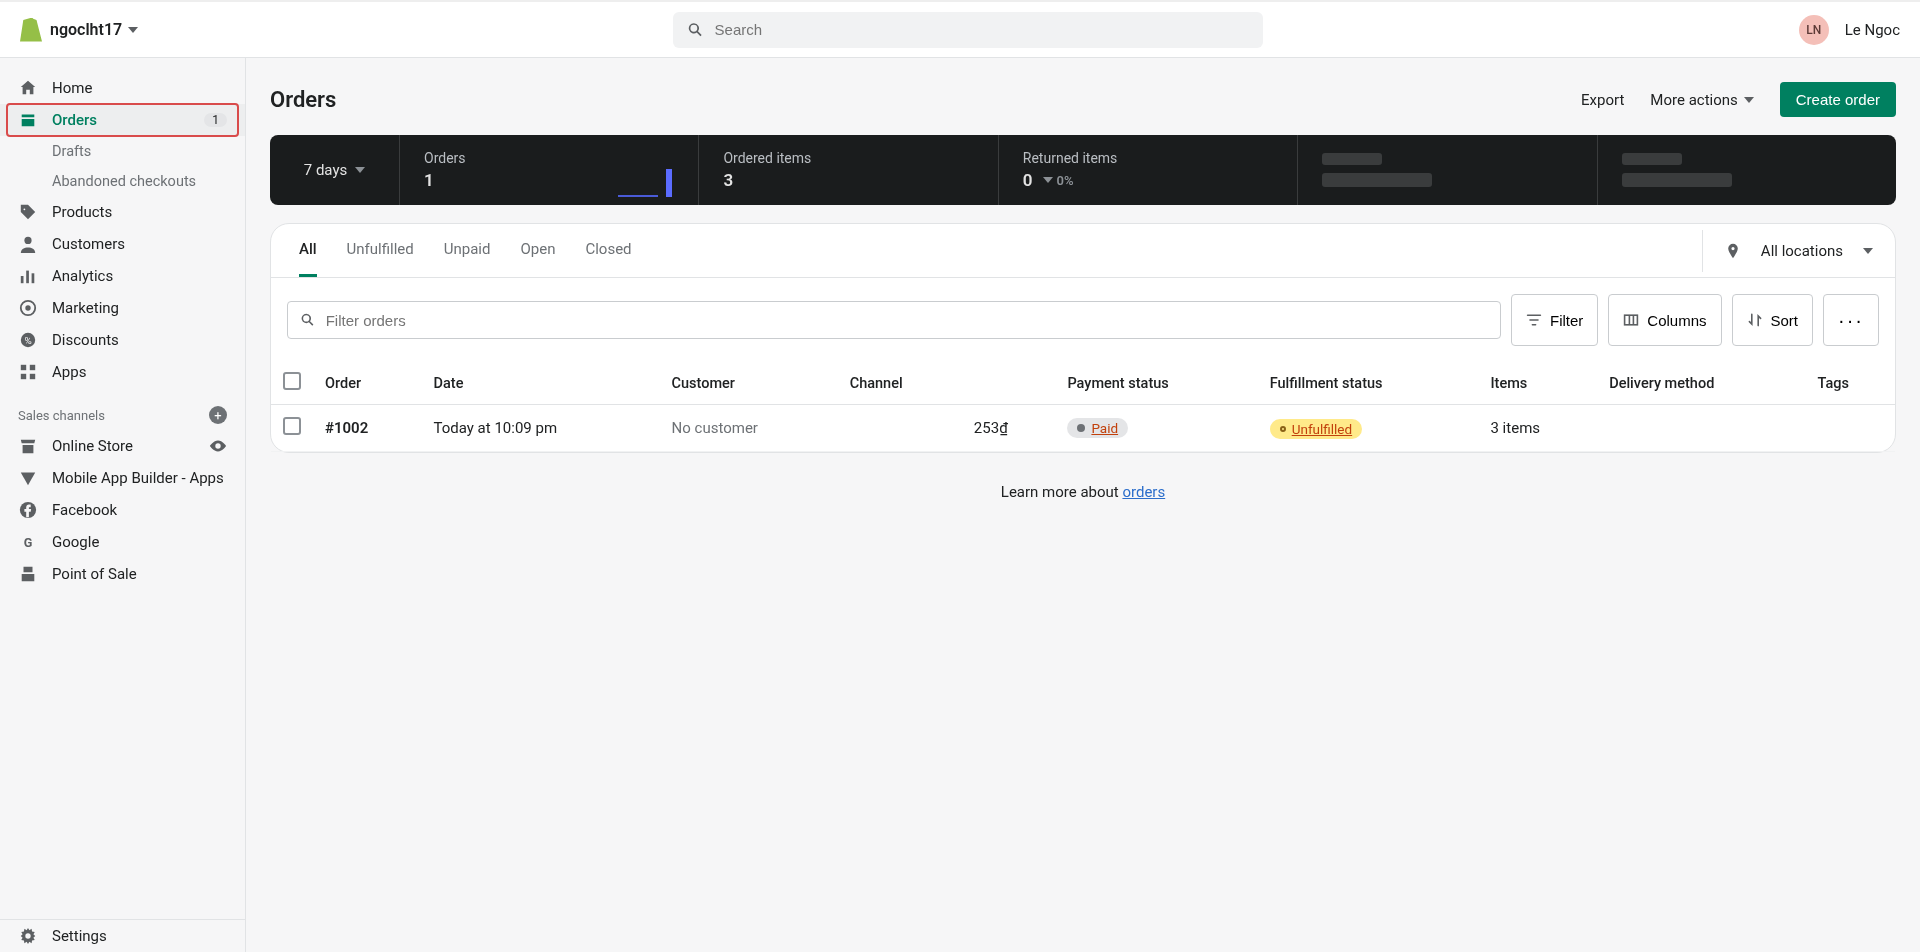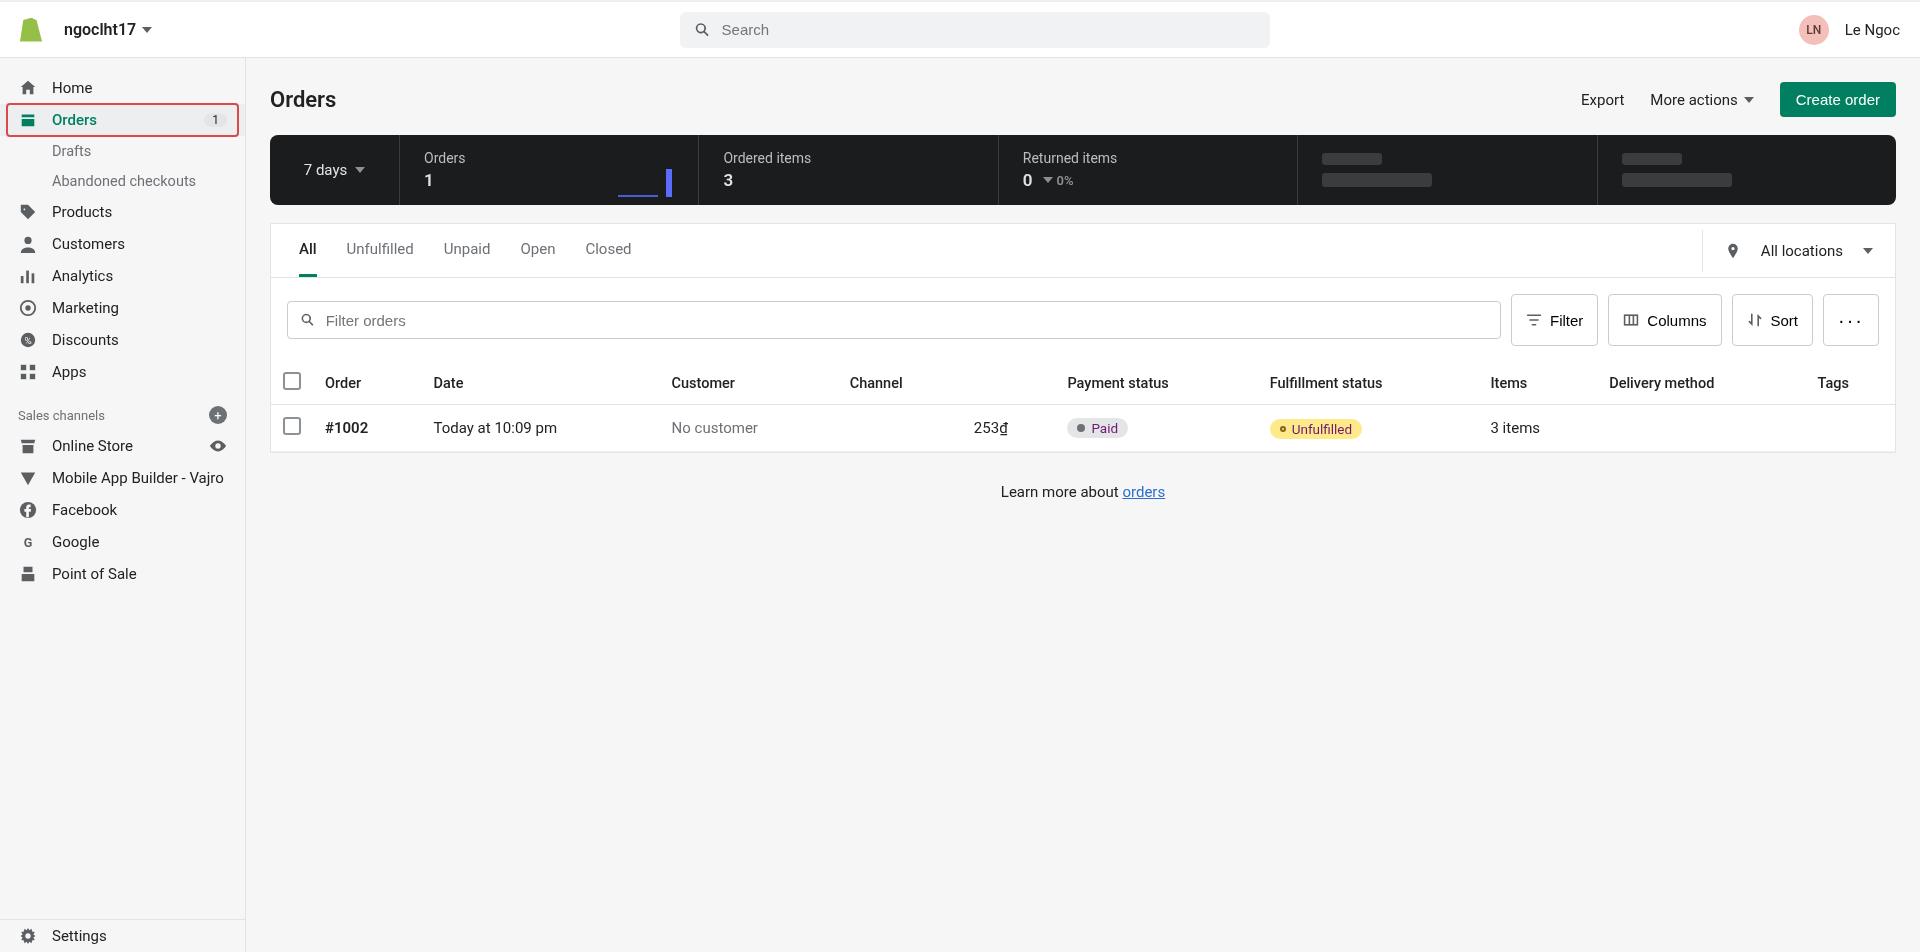--- a/index.html
+++ b/index.html
@@ -1,20 +1,20 @@
 <!DOCTYPE html>
 <html><head>
 <meta charset="utf-8">
 <style>
 * { box-sizing: border-box; margin: 0; padding: 0; }
 body { font-family: -apple-system, BlinkMacSystemFont, "Segoe UI", Roboto, sans-serif; font-size: 14px; color: #202223; background: #f6f6f7; }
 
 
 .topbar { height: 58px; background: #fff; border-top: 2px solid #eee; border-bottom: 1px solid #e1e3e5; display: flex; align-items: center; padding: 0 20px; }
-.topbar-left { display: flex; align-items: center; gap: 22px; }
+.topbar-left { display: flex; align-items: center; gap: 8px; }
 .shop-logo { width: 22px; height: 24px; background: #95bf47; position: relative; clip-path: polygon(15% 10%, 55% 0, 60% 5%, 75% 10%, 100% 100%, 0 100%); }
 .shop-name { font-weight: 600; font-size: 16px; display:flex; align-items:center; gap:6px; cursor:pointer; }
 .caret-down { width:0;height:0;border-left:5px solid transparent;border-right:5px solid transparent;border-top:6px solid #5c5f62; }
 .search-wrap { flex:1; display:flex; justify-content:center; }
 .search-box { width: 590px; height: 36px; background: #f1f2f3; border-radius: 6px; display:flex; align-items:center; padding:0 14px; color:#6d7175; gap:10px; }
 .search-box input { border:none; background:transparent; outline:none; font-size:15px; width:100%; color:#202223; }
 .topbar-right { display:flex; align-items:center; gap:16px; }
 .avatar { width:30px; height:30px; border-radius:50%; background:#f4bfb8; color:#5c3a36; display:flex; align-items:center; justify-content:center; font-size:12px; font-weight:500; }
 .user-name { font-size:15px; }
 
@@ -52,42 +52,42 @@
 .stats-value { font-size:17px; font-weight:600; display:flex; align-items:center; gap:10px; }
 .stats-sub { font-size:13px; color:#8c9196; display:flex; align-items:center; gap:4px; }
 .stats-cell.wide { flex:1; }
 .skeleton { background:#3a3c3d; border-radius:3px; }
 .skel1 { width:60px; height:12px; margin-bottom:8px; }
 .skel2 { width:110px; height:14px; }
 .sparkline { position:absolute; right:20px; bottom:8px; width:60px; height:30px; }
 .spark-bar { position:absolute; bottom:0; width:6px; background:#5b6cff; }
 
 
-.card { background:#fff; border:1px solid #e1e3e5; border-radius:1px; }
+.card { background:#fff; border:1px solid #e1e3e5; border-radius:19px; }
 .tabs-row { display:flex; align-items:center; border-bottom:1px solid #e1e3e5; }
 .tabs { display:flex; gap:30px; padding:0 28px; }
 .tab { padding:16px 0; color:#6d7175; cursor:pointer; font-size:15px; border-bottom:3px solid transparent; }
 .tab.active { color:#202223; border-bottom-color:#008060; font-weight:500; }
 .tabs-right { margin-left:auto; border-left:1px solid #e1e3e5; padding:12px 22px; display:flex; align-items:center; gap:20px; cursor:pointer; font-size:15px; }
 
 .filters-row { display:flex; gap:10px; padding:16px; align-items:center; }
 .filter-input { flex:1; border:1px solid #c9cccf; border-radius:4px; height:38px; display:flex; align-items:center; padding:0 12px; gap:10px; }
 .filter-input input { border:none; outline:none; font-size:15px; width:100%; }
 .toolbar-btn { border:1px solid #c9cccf; background:#fff; border-radius:4px; height:52px; padding:0 14px; display:flex; align-items:center; gap:8px; font-size:15px; cursor:pointer; }
 .more-dots { font-size:20px; letter-spacing:2px; line-height:0.5; }
 
 
 table { width:100%; border-collapse:collapse; }
 th { text-align:left; font-weight:500; font-size:14.5px; padding:10px 12px; border-bottom:1px solid #e1e3e5; color:#202223; }
 td { padding:12px 12px; font-size:15px; border-bottom:1px solid #f1f2f3; vertical-align:middle; }
 tr.dim td { color:#6d7175; }
 td.order-id { font-weight:600; }
 tr.dim td.order-id { font-weight:400; }
 .chk { width:18px;height:18px;border:2px solid #8c9196;border-radius:3px;display:inline-block;cursor:pointer; }
-.pill { display:inline-flex; align-items:center; gap:6px; border-radius:12px; padding:2px 10px; font-size:13.5px; background:#e4e5e7; color:#701a75; }
+.pill { display:inline-flex; align-items:center; gap:6px; border-radius:12px; padding:2px 10px; font-size:13.5px; background:#e4e5e7; color:#c2410c;text-decoration:underline; }
 .pill .dot { width:8px;height:8px;border-radius:50%;background:#6d7175; }
 .pill.yellow { background:#ffea8a; }
 .pill.yellow .dot { background:transparent; border:2px solid #8a6116; width:6px;height:6px; }
 .text-muted { color:#6d7175; }
 .total-cell { text-align:left; }
 .currency-d { text-decoration:underline; }
 
 .learn-more { text-align:center; padding:30px 0; font-size:15px; }
 .learn-more a { color:#2c6ecb; text-decoration:underline; }
 
@@ -219,21 +219,21 @@
             <path d="M10 4c5 0 9 6 9 6s-4 6-9 6-9-6-9-6 4-6 9-6zm0 3a3 3 0 100 6 3 3 0 000-6z"></path>
           </svg>
         </span>
     </div>
     <div class="nav-item">
       <span class="icon">
           <svg width="18" height="18" viewBox="0 0 20 20" fill="currentColor">
             <path d="M2 4h16L10 18z"></path>
           </svg>
         </span>
-      <span>Mobile App Builder - Vajro</span>
+      <span>Mobile App Builder - Apps</span>
     </div>
     <div class="nav-item">
       <span class="icon">
           <svg width="18" height="18" viewBox="0 0 20 20" fill="currentColor">
             <circle cx="10" cy="10" r="9"></circle>
             <path d="M11 7h2V4h-2c-1.7 0-3 1.3-3 3v2H6v3h2v6h3v-6h2l.5-3H11V7z" fill="#f6f6f7"></path>
           </svg>
         </span>
       <span>Facebook</span>
     </div>

